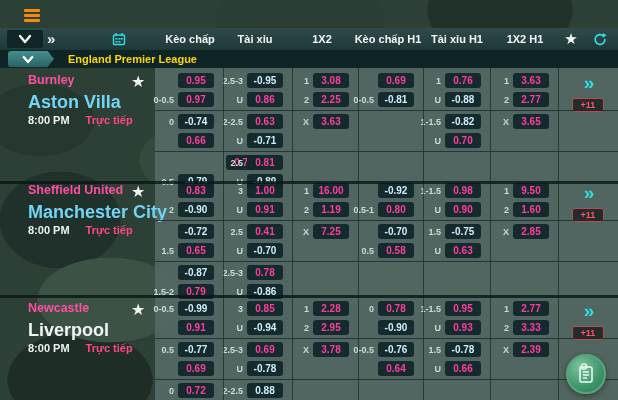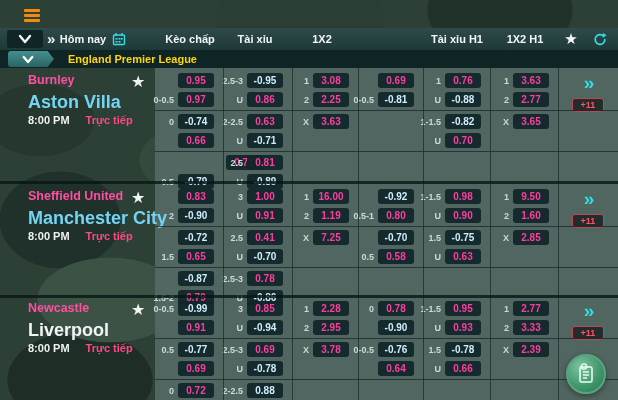--- a/index.html
+++ b/index.html
@@ -84,36 +84,36 @@
       <i></i>
     </div>
 
   <div class="navbar">
     <div class="nav-caret">
       <svg width="14" height="10" viewBox="0 0 14 10">
         <polyline points="2,2 7,8 12,2" fill="none" stroke="#f2f6f6" stroke-width="2.4" stroke-linecap="round" stroke-linejoin="round"></polyline>
       </svg>
     </div>
     <div class="nav-sep">»</div>
-    <div class="tab" style="left:83px">Hôm nay</div>
     <div class="navicon" style="left:119px">
       <svg width="14" height="14" viewBox="0 0 14 14">
         <rect x="1.5" y="3" width="11" height="9.5" rx="1" fill="none" stroke="#35dce4" stroke-width="1.4"></rect>
         <line x1="4" y1="1" x2="4" y2="4" stroke="#35dce4" stroke-width="1.4"></line>
         <line x1="10" y1="1" x2="10" y2="4" stroke="#35dce4" stroke-width="1.4"></line>
         <rect x="3.5" y="6" width="2" height="1.6" fill="#35dce4"></rect>
           <rect x="6.5" y="6" width="2" height="1.6" fill="#35dce4"></rect>
           <rect x="9" y="6" width="1.6" height="1.6" fill="#35dce4"></rect>
         <rect x="3.5" y="9" width="2" height="1.6" fill="#35dce4"></rect>
           <rect x="6.5" y="9" width="2" height="1.6" fill="#35dce4"></rect>
       </svg>
     </div>
     <div class="tab" style="left:190px">Kèo chấp</div>
     <div class="tab" style="left:255px">Tài xỉu</div>
     <div class="tab" style="left:322px">1X2</div>
+    <div class="tab" style="left:388px">Kèo chấp H1</div>
     <div class="tab" style="left:457px">Tài xỉu H1</div>
     <div class="tab" style="left:525px">1X2 H1</div>
     <div class="navicon star-glyph" style="left:571px">★</div>
     <div class="navicon" style="left:600px">
       <svg width="15" height="15" viewBox="0 0 16 16">
         <path d="M13.2 8a5.2 5.2 0 1 1-1.7-3.85" fill="none" stroke="#35dce4" stroke-width="1.8" stroke-linecap="round"></path>
         <polygon points="11,1 15,3.5 11,6" fill="#35dce4"></polygon>
       </svg>
     </div>
   </div>
@@ -224,21 +224,21 @@
           <span class="olabel">2</span>
           <span class="chip p">2.77</span>
         </div>
         <div class="orow" style="left: 490px; top: 45px; width: 68px;">
           <span class="olabel">X</span>
           <span class="chip p">3.65</span>
         </div>
         <div class="gsep" style="top: 42px;"></div>
         <div class="gsep" style="top: 83px;"></div>
       </div>
-      <div class="block" style="top: 184px;">
+      <div class="block" style="top: 178px;">
         <div class="home">Sheffield United</div>
         <div class="away" style="color: rgb(116, 212, 244);">Manchester City</div>
         <div class="meta"><span class="time">8:00 PM</span><span class="live">Trực tiếp</span></div>
         <div class="star">★</div>
         <div class="more">»</div>
         <div class="morecount">+11</div>
         <div class="orow" style="left: 155px; top: 4px; width: 68px;">
           <span class="chip p">0.83</span>
         </div>
         <div class="orow" style="left: 155px; top: 23px; width: 68px;">

